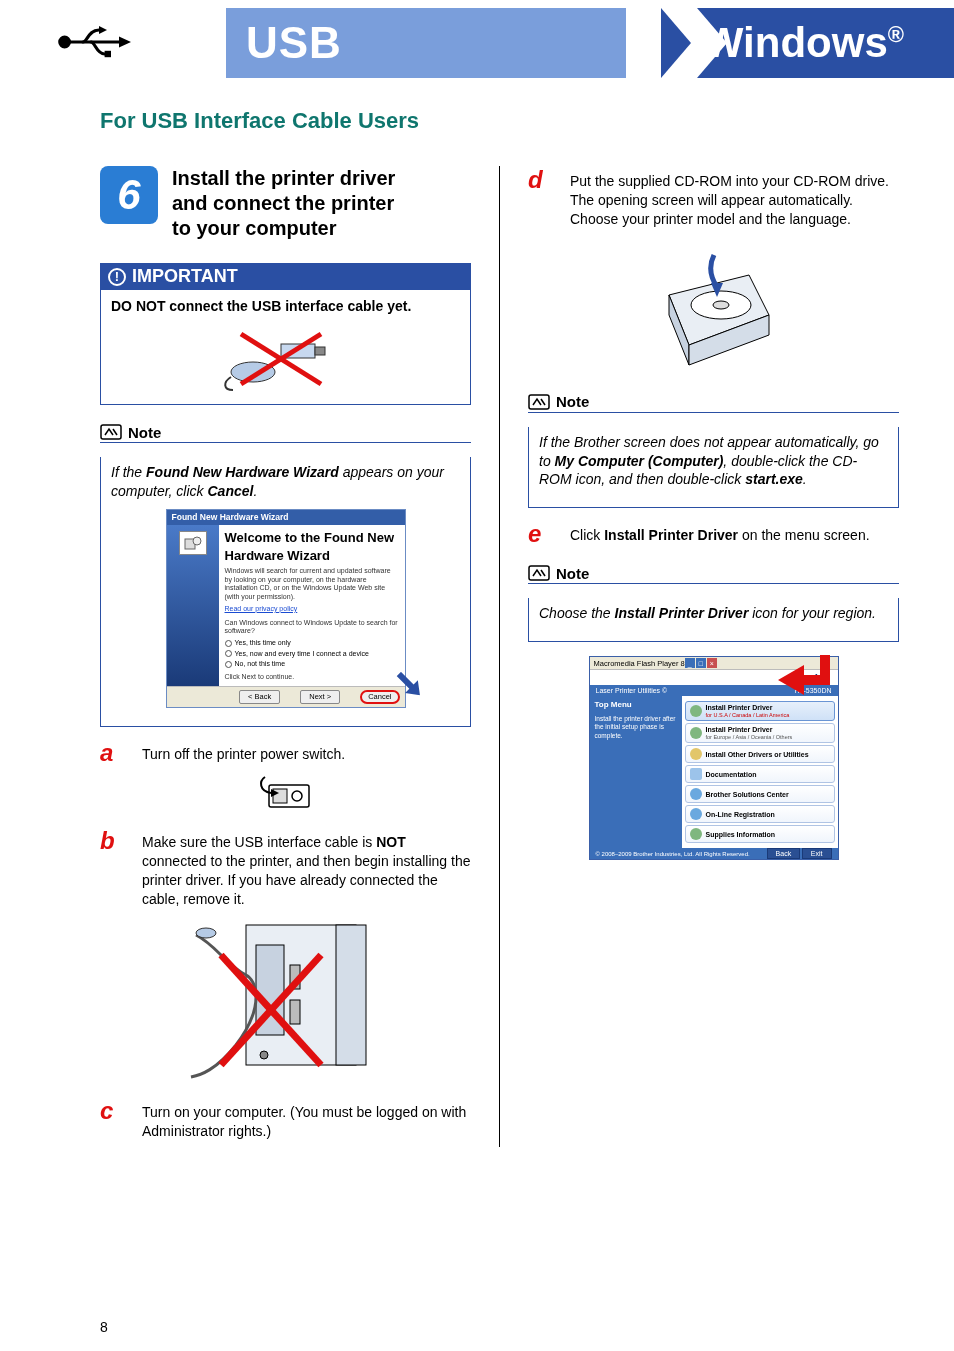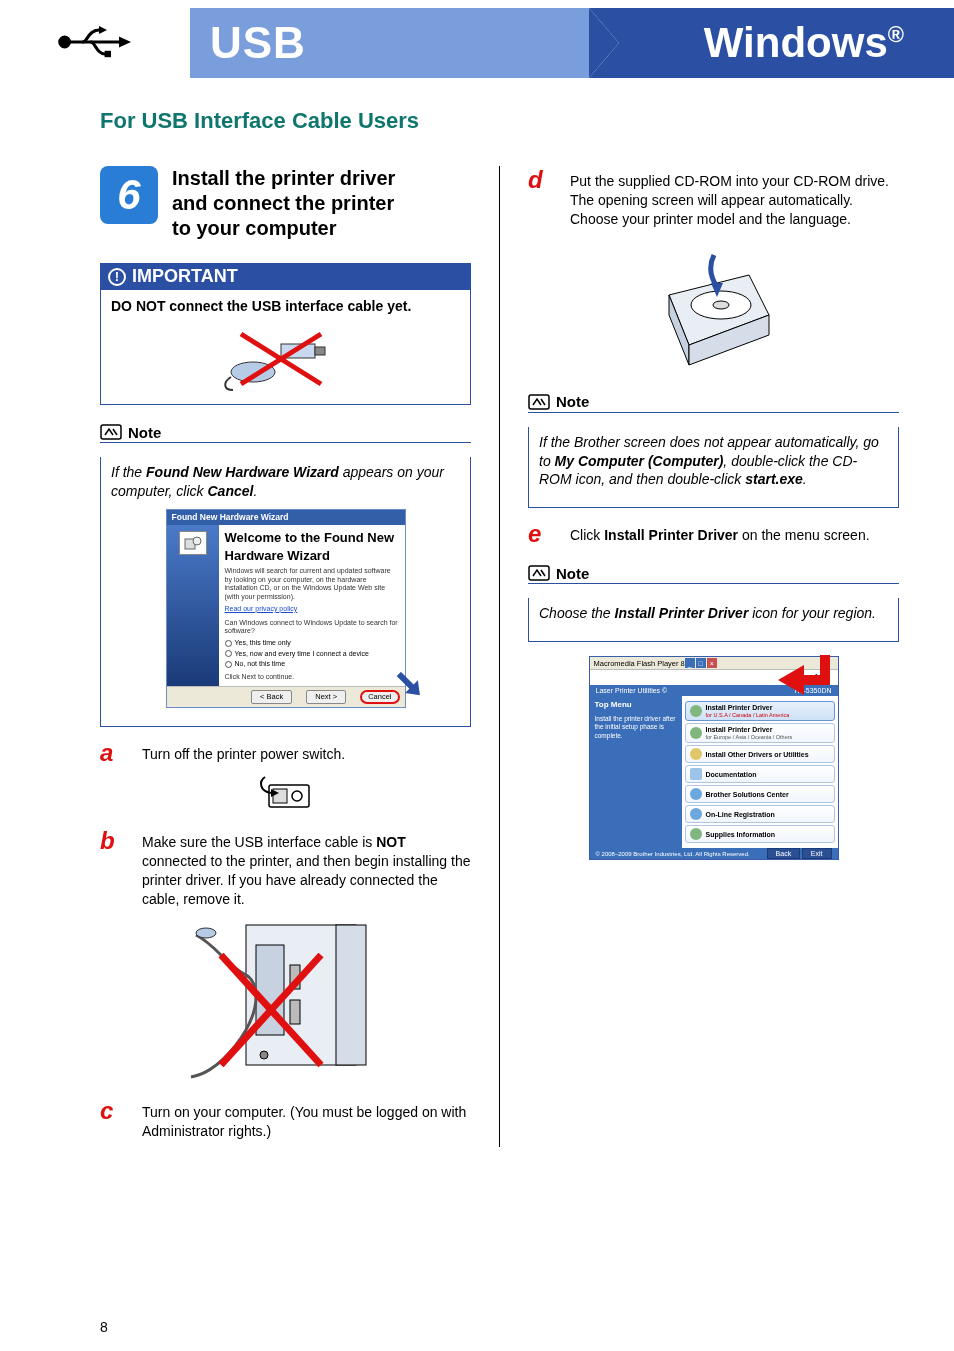--- a/index.html
+++ b/index.html
@@ -12,20 +12,21 @@
     margin: 0 auto;
   }
   .page { width: 954px; padding: 0; }
 
   
   .header-bar {
     display: flex;
     align-items: center;
     height: 70px;
     margin-top: 8px;
+    gap: 36px;
   }
   .usb-icon-wrap {
     width: 190px;
     display: flex;
     align-items: center;
     justify-content: center;
   }
   .usb-icon svg { width: 80px; height: 40px; }
   .usb-band {
     background: #7a9edb;
@@ -227,21 +228,21 @@
   .wizard-main .radio { display: flex; align-items: center; gap: 3px; margin: 1px 0; font-size: 7px; }
   .wizard-main .radio-dot {
     width: 7px; height: 7px; border: 1px solid #555; border-radius: 50%;
   }
   .wizard-footer {
     background: #ece9d8;
     border-top: 1px solid #bbb;
     padding: 3px 5px;
     display: flex;
     justify-content: flex-end;
-    gap: 14px;
+    gap: 20px;
     position: relative;
   }
   .wizard-btn {
     font-size: 7.5px;
     padding: 1px 8px;
     background: #efefef;
     border: 1px solid #888;
     border-radius: 2px;
   }
   .wizard-cancel-circle {

